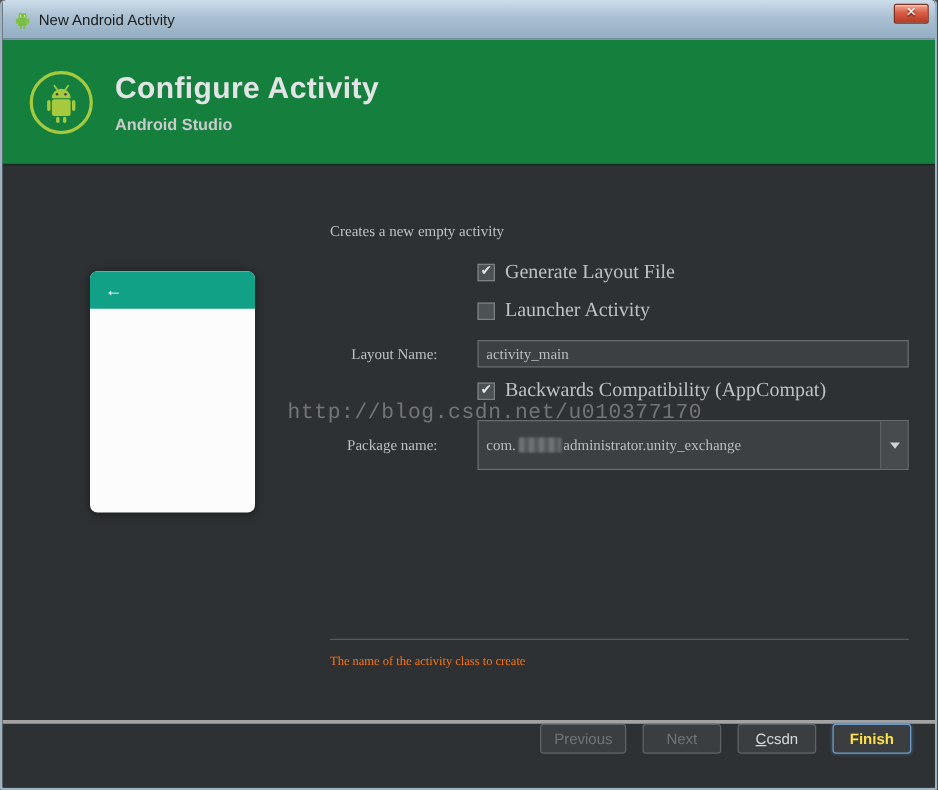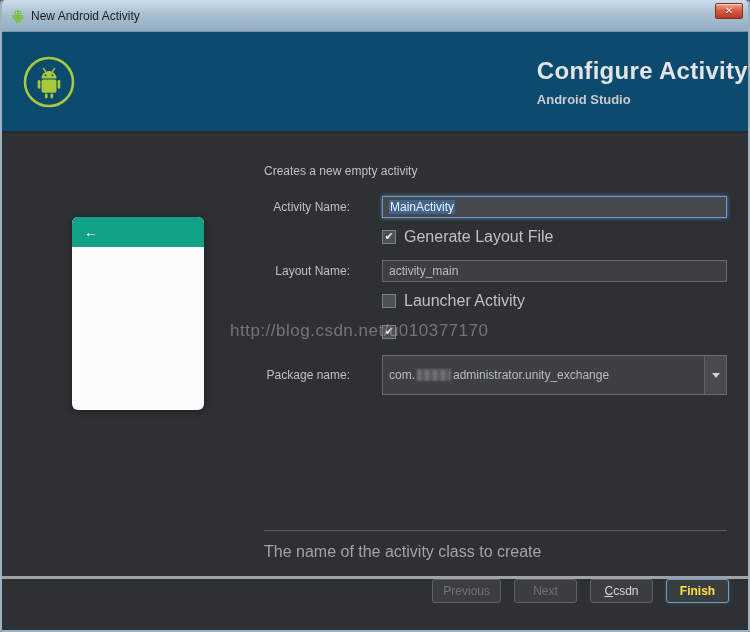--- a/index.html
+++ b/index.html
@@ -37,25 +37,24 @@
     border:1px solid #84301e;
     border-radius:2px;
     display:flex; align-items:center; justify-content:center;
     box-shadow:inset 0 1px 0 rgba(255,255,255,.45);
     cursor:default;
   }
   .close-btn .x{ color:#fff; font-size:10px; line-height:1; text-shadow:0 1px 1px rgba(0,0,0,.5); }
   
   .header{
     height:101px;
-    background:#0c4a6e;
+    background:#15803d;
     border-bottom:2px solid #26282a;
     display:flex; align-items:center;
     padding-left:20px;
-    justify-content:space-between;
   }
   .logo{ width:54px; height:54px; flex-shrink:0; }
   .header-text{ margin-left:16px; }
   .h-title{ font-size:24px; font-weight:600; color:#e2e4e5; letter-spacing:.3px; }
   .h-sub{ font-size:13px; font-weight:bold; color:#c8cbcc; margin-top:7px; }
   
   .content{
     height:443px;
     position:relative;
     background:#2e3133;
@@ -67,21 +66,21 @@
     border-radius:6px;
     box-shadow:0 1px 7px rgba(0,0,0,.45);
     overflow:hidden;
   }
   .preview-header{
     height:30px; background:#10a187;
     display:flex; align-items:center; padding-left:12px;
     color:#ffffff; font-size:14px;
   }
   .form{
-    position:absolute; left:262px; right:21px; top:31px;
+    position:absolute; left:262px; right:21px; top:45px;font-family:Liberation Serif, serif;
   }
   .description{ font-size:12px; color:#bdc1c3; margin-bottom:17px; height:15px; }
   .row{ display:flex; align-items:center; margin-bottom:11px; }
   .row label{
     width:86px; flex-shrink:0;
     text-align:right; margin-right:32px;
     font-size:12px; color:#bdc1c3;
   }
   .field{
     flex:1; height:22px;
@@ -127,24 +126,24 @@
     border-right:4px solid transparent;
     border-top:5px solid #d0d3d5;
   }
   .redacted{
     display:inline-block; width:34px; height:12px;
     margin:0 2px; vertical-align:middle;
     background:repeating-linear-gradient(90deg,#6e7275 0 4px,#565a5d 4px 8px);
     filter:blur(1px); border-radius:1px;
   }
   .separator{ margin-top:135px; border-top:1px solid #565a5c; }
-  .hint{ margin-top:12px; font-size:16px; color:#a3a3a3; }
+  .hint{ margin-top:12px; font-size:10px; color:#f97316; }
   .watermark{
     position:absolute; left:228px; top:188px;
-    font-family:Liberation Sans, sans-serif;
+    font-family:Liberation Mono, monospace;
     font-size:17px; color:rgba(172,172,172,.55);
     letter-spacing:.5px;
     z-index:9; pointer-events:none;
     white-space:nowrap;
   }
   
   .footer{
     height:61px;
     border-top:3px solid #a3a3a3;
     background:#2e3133;
@@ -231,52 +230,47 @@
     <div class="preview-card">
       <div class="preview-header">
         <span>←</span>
       </div>
       <div class="preview-body"></div>
     </div>
 
     <div class="form">
       <div class="description">Creates a new empty activity</div>
 
-      <div class="row">
-        <label>Activity Name:</label>
-        <div class="field focused">
-          <span class="selected-text">MainActivity</span>
-        </div>
-      </div>
 
       <div class="row checkbox-row">
         <span class="checkbox">
           <span class="mark">✔</span>
         </span>
         <span class="cb-label">Generate Layout File</span>
       </div>
 
+      <div class="row checkbox-row">
+        <span class="checkbox">
+          <span class="mark"></span>
+        </span>
+        <span class="cb-label">Launcher Activity</span>
+      </div>
+
       <div class="row">
         <label>Layout Name:</label>
         <div class="field">
           <span>activity_main</span>
         </div>
       </div>
 
       <div class="row checkbox-row">
         <span class="checkbox">
-          <span class="mark"></span>
-        </span>
-        <span class="cb-label">Launcher Activity</span>
-      </div>
-
-      <div class="row checkbox-row">
-        <span class="checkbox">
           <span class="mark">✔</span>
         </span>
+        <span class="cb-label">Backwards Compatibility (AppCompat)</span>
       </div>
 
       <div class="row">
         <label>Package name:</label>
         <div class="combo">
           <span>com.</span>
             <span class="redacted"></span>
             <span>administrator.unity_exchange</span>
           <span class="combo-arrow">
             <span class="tri"></span>

